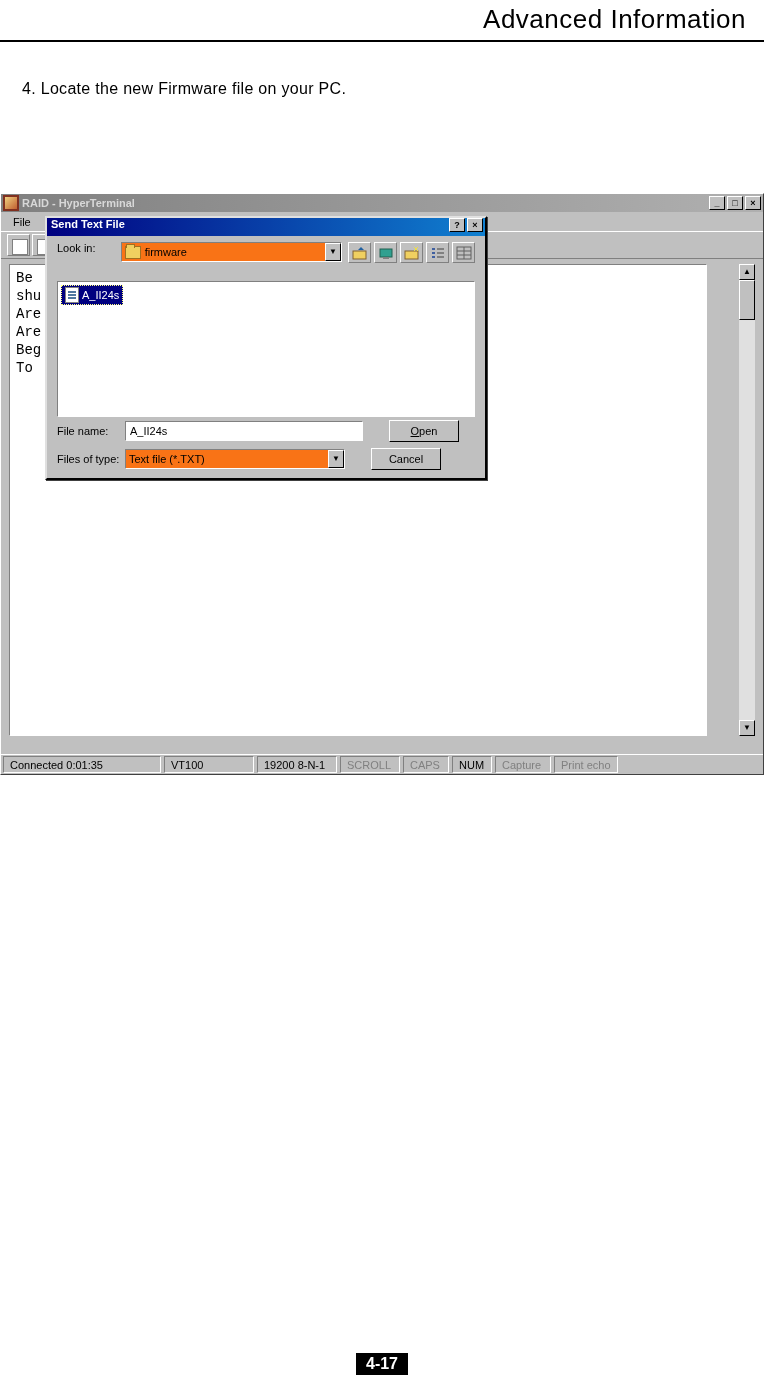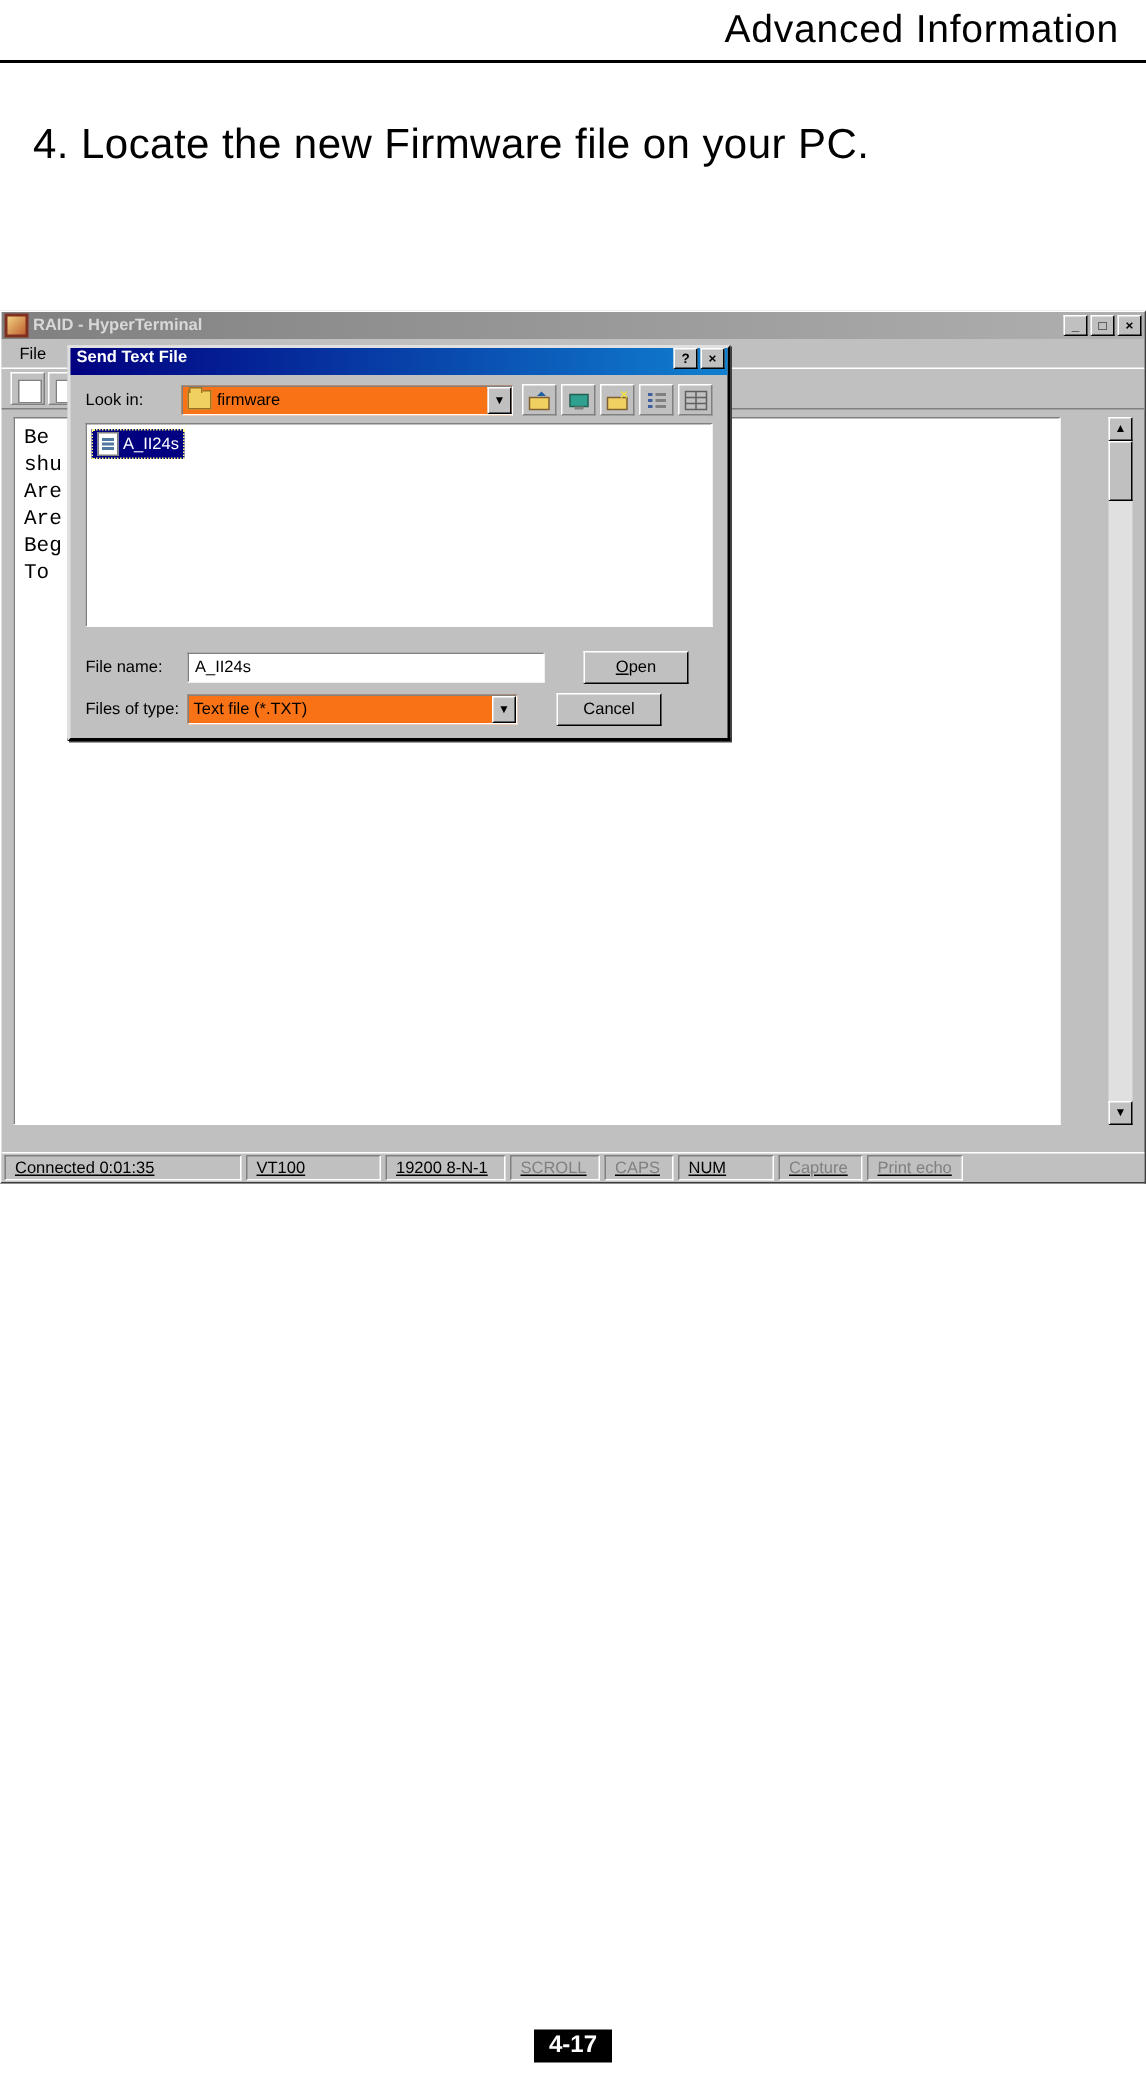--- a/index.html
+++ b/index.html
@@ -19,21 +19,21 @@
     text-align: right;
     font-family: Liberation Sans, sans-serif;
     font-size: 26px;
     font-weight: 400;
     padding: 4px 18px 5px 0;
     border-bottom: 2px solid #000;
     letter-spacing: 0.5px;
   }
   .instruction {
     font-family: 'Century Gothic', 'Futura', sans-serif;
-    font-size: 28px;
+    font-size: 16px;
     padding: 38px 0 0 22px;
     letter-spacing: 0.3px;
   }
   .screenshot-area {
     margin-top: 95px;
     width: 764px;
     height: 582px;
     background: #c0c0c0;
     position: relative;
     border-left: 1px solid #fff;
@@ -156,21 +156,20 @@
   .statusbar {
     position:absolute;
     left:0; bottom:0; right:0;
     height:20px;
     background:#c0c0c0;
     display:flex;
     align-items:center;
     padding:1px 2px;
     gap:3px;
     border-top:1px solid #fff;
-    text-decoration:underline;
   }
   .status-cell {
     height:17px;
     border-top:1px solid #808080; border-left:1px solid #808080;
     border-right:1px solid #fff; border-bottom:1px solid #fff;
     padding:1px 6px;
     line-height:14px;
     font-size:11px;
   }
   .status-cell.dim { color:#808080; }
@@ -190,21 +189,21 @@
     height:18px;
     background: linear-gradient(to right,#000080,#1080d0);
     color:#fff;
     font-weight:bold;
     display:flex; align-items:flex-start;
     padding:0 2px;
   }
   .dlg-titlebar .t { flex:1; padding-left:2px; }
 
   .dlg-body { padding:6px 10px; position:relative; height:calc(100% - 18px);}
-  .row { display:flex; align-items:center; margin-bottom:5px; }
+  .row { display:flex; align-items:flex-start; margin-bottom:18px; }
   .lbl { width:68px; }
   .combo {
     height:20px;
     background:#f97316;
     border-top:1px solid #808080; border-left:1px solid #808080;
     border-right:1px solid #fff; border-bottom:1px solid #fff;
     display:flex; align-items:center;
     padding-left:3px;
     position:relative;
   }
@@ -349,21 +348,21 @@
       <div class="thumb"></div>
       <div class="sbtn bottom">▼</div>
     </div>
 
     <div class="statusbar">
       <div class="status-cell" style="width:158px">Connected 0:01:35</div>
       <div class="status-cell" style="width:90px">VT100</div>
       <div class="status-cell" style="width:80px">19200 8-N-1</div>
       <div class="status-cell dim" style="width:60px">SCROLL</div>
       <div class="status-cell dim" style="width:46px">CAPS</div>
-      <div class="status-cell" style="width:64px">NUM</div>
+      <div class="status-cell" style="width:40px">NUM</div>
       <div class="status-cell dim" style="width:56px">Capture</div>
       <div class="status-cell dim" style="width:64px">Print echo</div>
     </div>
 
     <div class="dialog">
       <div class="dlg-titlebar">
         <div class="t">Send Text File</div>
         <div class="tb-buttons">
           <div class="tb-btn">?</div>
           <div class="tb-btn">×</div>

